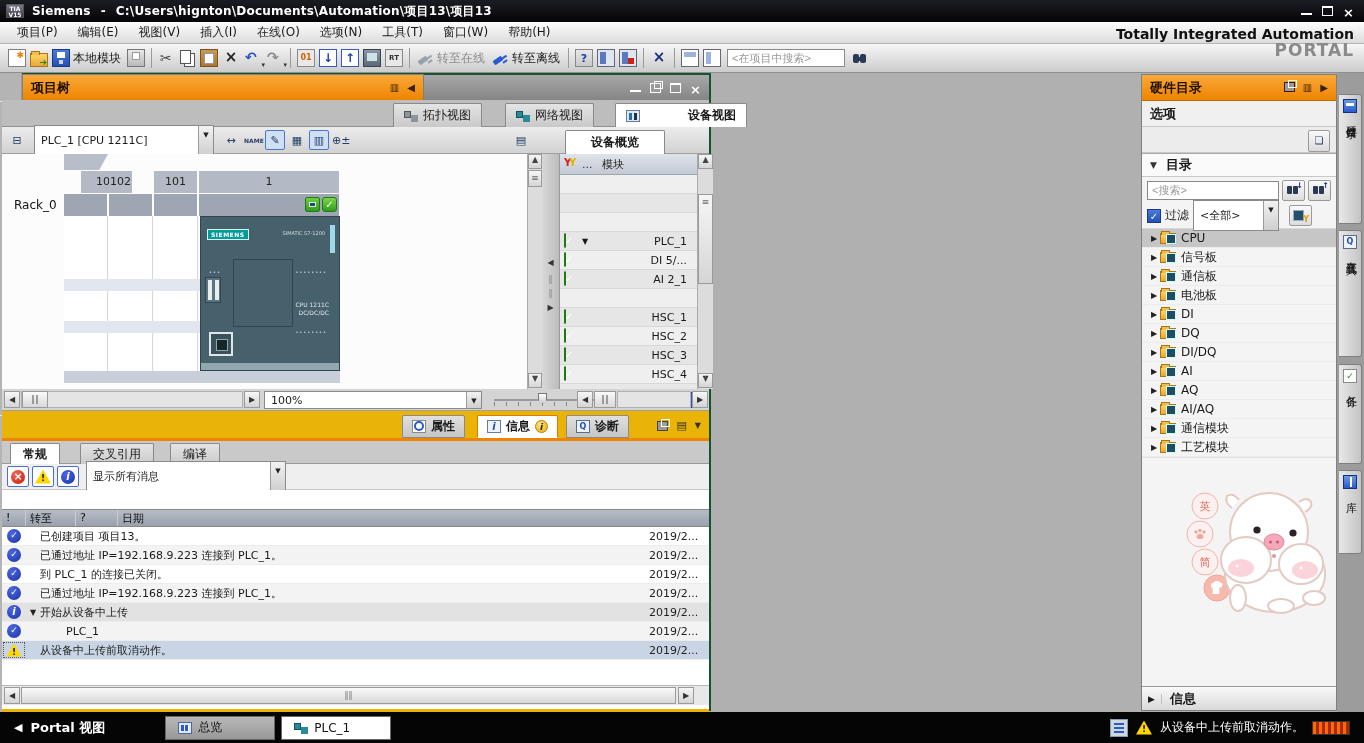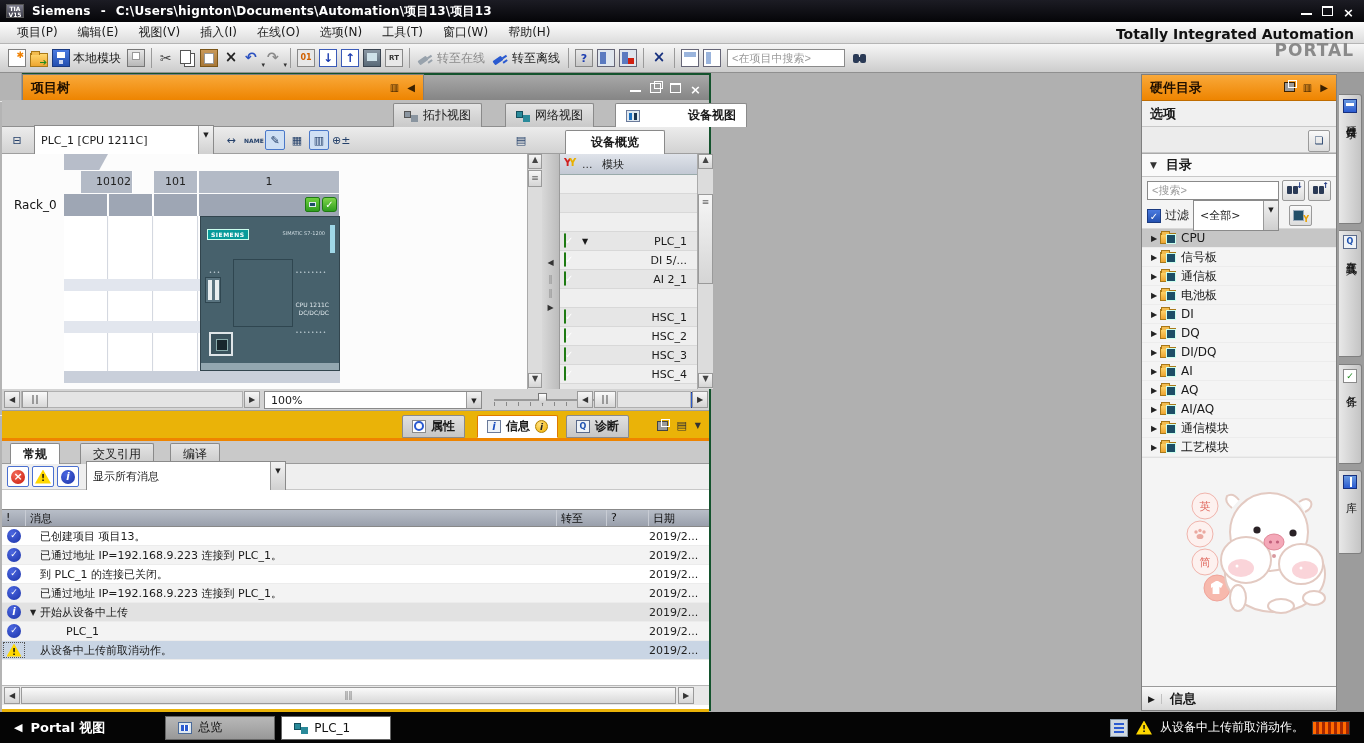--- a/index.html
+++ b/index.html
@@ -915,21 +915,20 @@
               <span class="f-info"></span>
             </span>
           <span class="dd" id="msg-filter">
             <span class="ddtxt">显示所有消息</span>
             <span class="ddbtn glyph">▼</span>
           </span>
         </div>
         <div id="insp-body">
           <div id="msg-head">
             <span class="mh-ex">!</span>
-            <span class="mh-msg">消息</span>
             <span class="mh-go">转至</span>
             <span class="mh-q">?</span>
             <span class="mh-date">日期</span>
           </div>
           <div id="msg-rows">
 
           <div class="mrow">
                 <span class="mic-cell">
                   <span class="mic mi-check"></span>
                 </span>

